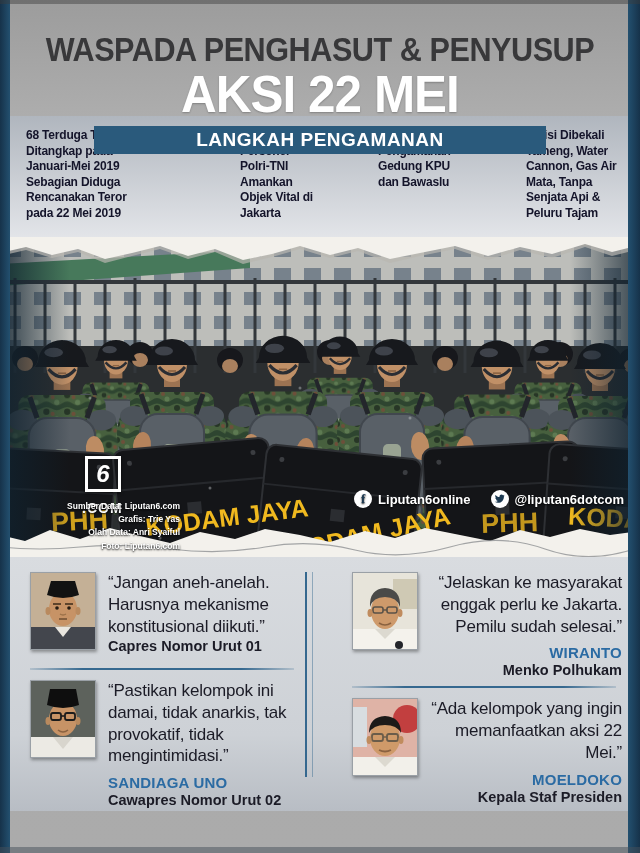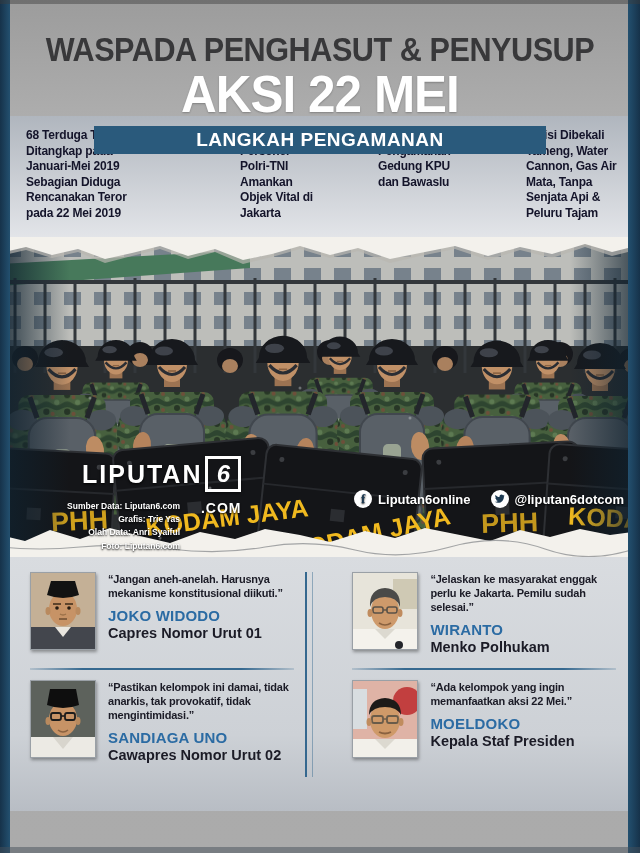--- a/index.html
+++ b/index.html
@@ -50,29 +50,29 @@
   .social{position:absolute;right:16px;top:252px;z-index:8;display:flex;gap:20px;align-items:center;}
   .social-item{display:flex;align-items:center;gap:6px;color:#fff;font-weight:bold;font-size:13px;text-shadow:0 1px 2px #000;}
   .s-icon{width:18px;height:18px;border-radius:50%;background:#fff;display:flex;align-items:center;justify-content:center;
           color:#1d3a52;font-size:13px;font-weight:bold;font-family:"Liberation Serif",serif;}
   .s-icon svg{display:block;}
 
   
   .quotes{position:relative;height:255px;box-sizing:border-box;padding:16px 18px 0 30px;display:flex;
           background:linear-gradient(180deg,#d9dce0 0%,#cdd1d6 70%,#b8bdc4 100%);}
   .q-col{width:278px;}
-  .q-col.right{margin-left:34px;}
+  .q-col.right{margin-left:34px;text-align:right;}
   .q-center{width:6px;margin:0 5px;align-self:stretch;height:205px;
             border-left:2px solid #35688f;border-right:1px solid rgba(53,104,143,.45);}
   .quote-card{display:flex;gap:12px;min-height:88px;}
   .quote-card.row2{margin-top:10px;}
   .avatar{flex:0 0 64px;width:64px;height:76px;border:1px solid #9aa0a6;box-shadow:1px 2px 3px rgba(0,0,0,.35);background:#ddd;}
   .avatar svg{display:block;width:100%;height:100%;}
   .q-text{flex:1;}
-  .q-quote{margin:0;font-size:11px;font-weight:bold;color:#1b1b26;line-height:1.28;letter-spacing:-0.2px;}
+  .q-quote{margin:0;font-size:17px;font-weight:normal;color:#1b1b26;line-height:1.28;letter-spacing:-0.2px;}
   .q-name{font-size:15px;font-weight:bold;color:#2b6ba3;margin-top:7px;letter-spacing:.2px;}
   .q-role{font-size:14.5px;font-weight:bold;color:#1b1b26;margin-top:1px;}
   .q-hr{height:2px;background:linear-gradient(90deg,rgba(53,104,143,.2),#35688f 20%,#35688f 80%,rgba(53,104,143,.2));
         margin:8px 6px 8px 0;}
 </style>
 </head>
 <body>
 
 <div class="poster">
   <div class="top-strip"></div>
@@ -232,21 +232,20 @@
       <polygon points="0,3 640,3 640,12 612,19 585,10 552,21 520,13 488,23 455,12 420,19 390,26 358,14 330,21 300,12 272,20 243,27 215,15 188,22 160,12 132,19 105,26 78,15 52,21 26,13 0,19" fill="#b9b6b0" opacity=".7"></polygon>
       <polygon points="0,0 640,0 640,8 612,15 585,7 552,17 520,10 488,19 455,9 420,16 390,22 358,11 330,18 300,9 272,17 243,23 215,12 188,19 160,9 132,16 105,22 78,12 52,18 26,10 0,16" fill="#f3f1ec"></polygon>
     </svg>
     <svg class="tear tear-bottom" viewBox="0 0 640 34" preserveAspectRatio="none">
       <polygon points="0,34 0,12 25,18 50,7 80,16 110,5 140,13 170,20 200,9 235,16 265,6 300,12 330,19 365,8 395,15 425,5 455,11 490,18 520,7 550,14 580,6 610,12 640,8 640,34" fill="#f3f1ec"></polygon>
       <path d="M0,24 q40,4 80,0 t90,2 t95,-2 t90,3 t95,-3 t95,2 t95,-2" stroke="#8e9194" stroke-width="1.2" fill="none" opacity=".8"></path>
     </svg>
 
     <div class="logo-block">
       <div class="logo-row">
-        <span class="logo-word">LIPUTAN</span>
         <span class="logo-box">6</span>
       </div>
       <div class="logo-dotcom">.COM</div>
     </div>
     <div class="credits">
       <div>Sumber Data: Liputan6.com</div>
       <div>Grafis: Trie Yas</div>
       <div>Olah Data: Anri Syaiful</div>
       <div>Foto: Liputan6.com</div>
     </div>
@@ -281,21 +280,20 @@
             <circle cx="38" cy="35" r="1.8" fill="#241b12"></circle>
             <path d="M22,31 h8 M34,31 h8" stroke="#3c2b1a" stroke-width="1.6"></path>
             <path d="M28,46 h8" stroke="#7d5a3c" stroke-width="1.8"></path>
             <path d="M29,41 q3,2 6,0" stroke="#9a7048" stroke-width="1.4" fill="none"></path>
             <ellipse cx="17" cy="38" rx="2.5" ry="4" fill="#b98a5e"></ellipse>
             <ellipse cx="47" cy="38" rx="2.5" ry="4" fill="#b98a5e"></ellipse>
           </svg>
         </div>
         <div class="q-text">
           <p class="q-quote">“Jangan aneh-anelah. Harusnya mekanisme konstitusional diikuti.”</p>
-          <div class="q-name">JOKO WIDODO</div>
           <div class="q-role">Capres Nomor Urut 01</div>
         </div>
       </div>
       <div class="q-hr"></div>
       <div class="quote-card row2">
         <div class="avatar">
           <svg viewBox="0 0 64 76">
             <rect width="64" height="76" fill="#5d625c"></rect>
             <rect y="56" width="64" height="20" fill="#eceae4"></rect>
             <polygon points="22,56 32,68 42,56" fill="#d8d5cd"></polygon>

